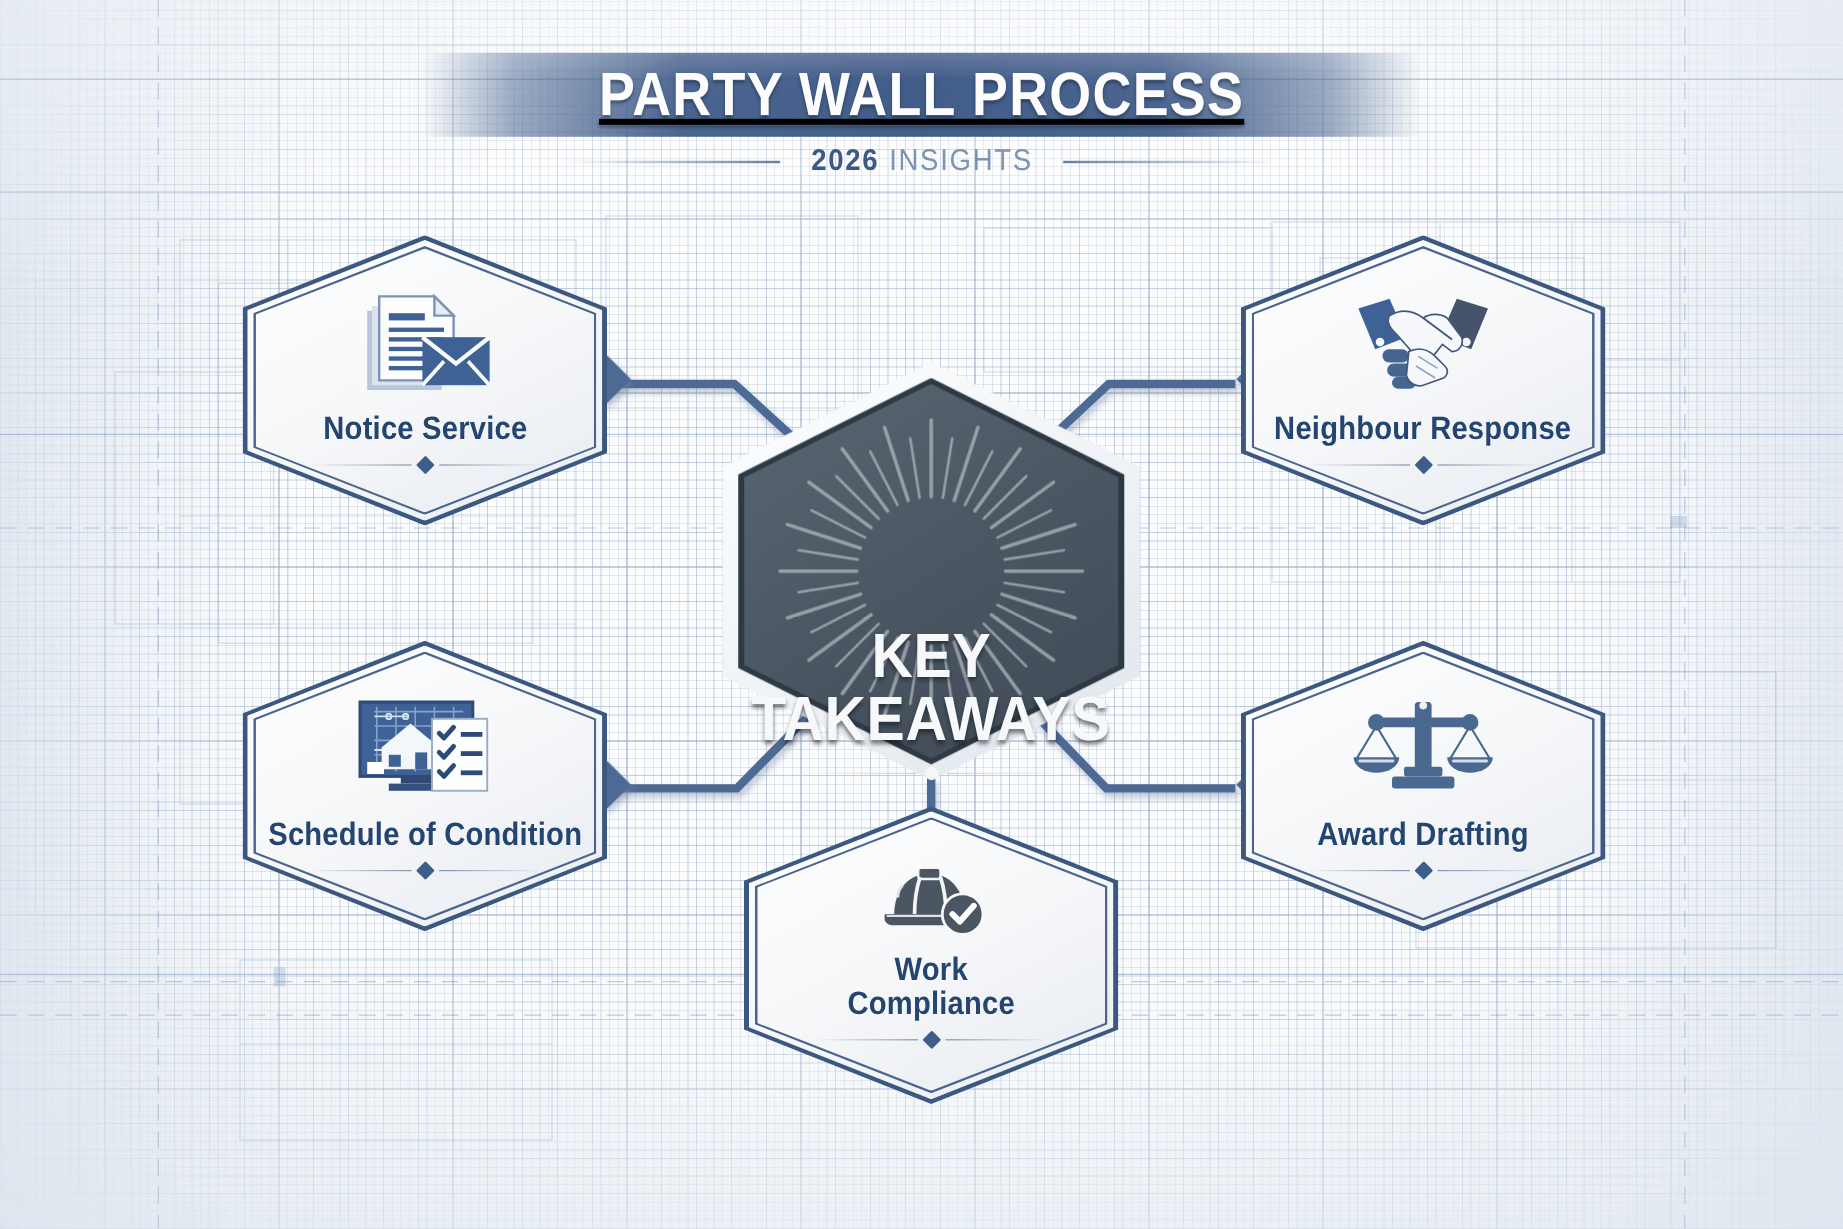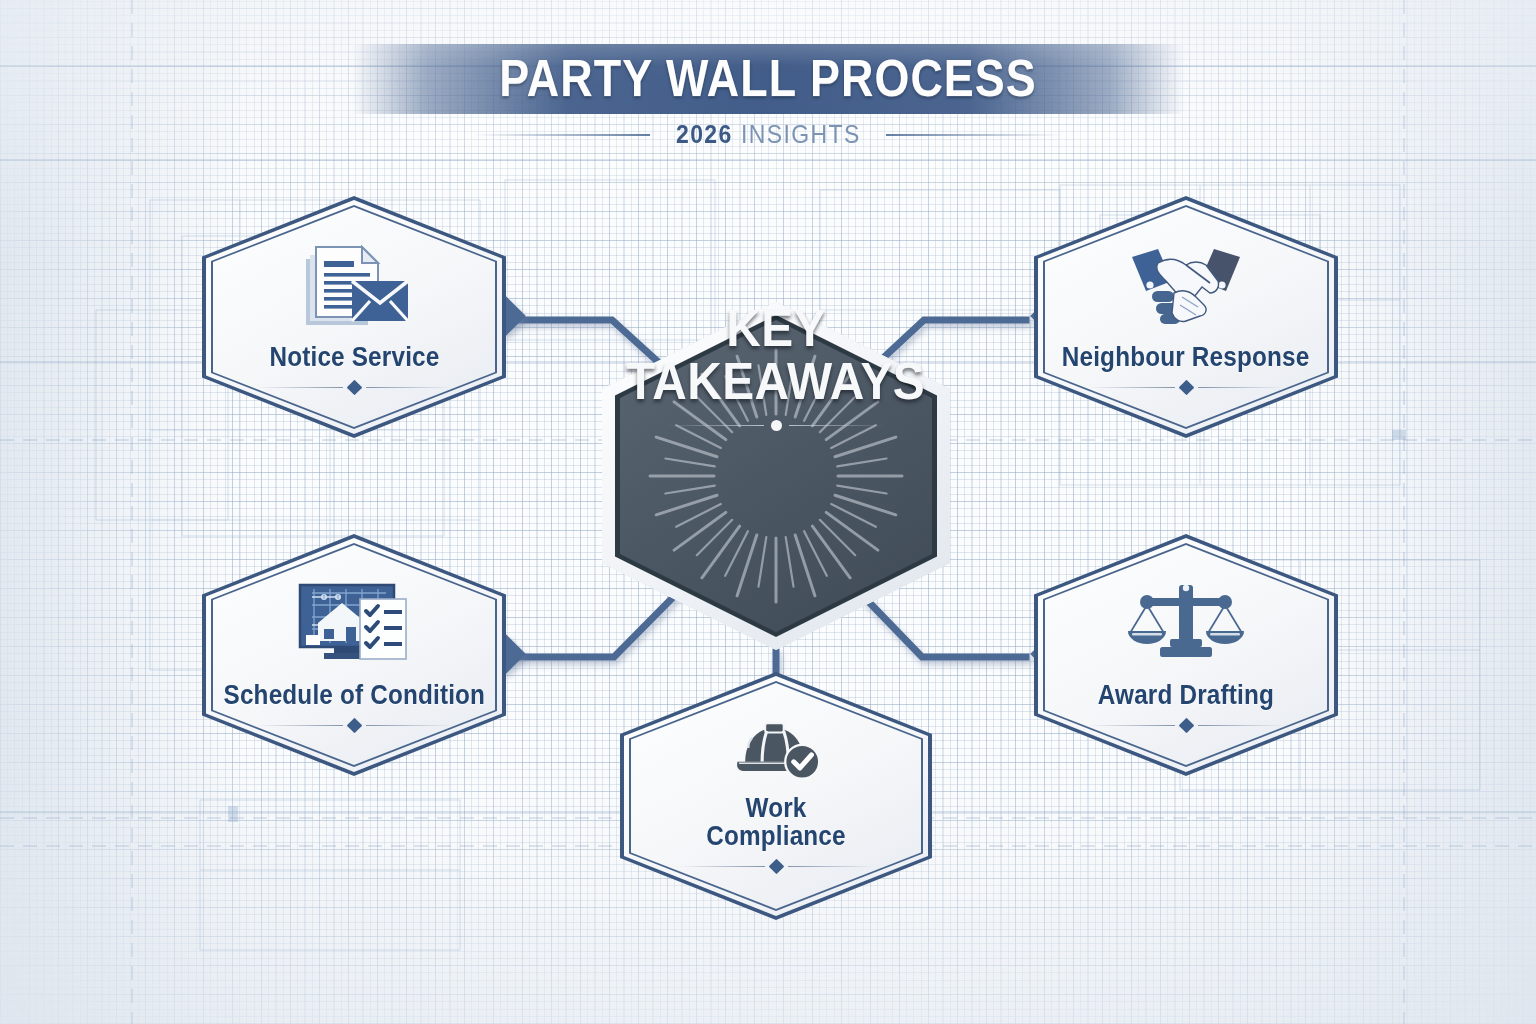--- a/index.html
+++ b/index.html
@@ -27,20 +27,21 @@
   #vignette {
     position:absolute; inset:0; pointer-events:none;
     background:radial-gradient(ellipse 78% 74% at 50% 48%, rgba(255,255,255,0) 55%, rgba(205,216,230,.40) 100%);
   }
 
   
   #header { position:absolute; left:0; top:44px; width:1536px; text-align:center; }
   #title-band {
     position:absolute; left:352px; top:0; width:832px; height:70px;
     background:linear-gradient(90deg, rgba(74,101,145,0) 0%, rgba(74,101,145,.55) 9%, rgba(69,96,140,.97) 26%, rgba(66,93,137,1) 50%, rgba(69,96,140,.97) 74%, rgba(74,101,145,.55) 91%, rgba(74,101,145,0) 100%);
+    text-decoration:underline;
   }
   #title-band::after{
     content:""; position:absolute; left:0; right:0; top:0; height:22px;
     background:linear-gradient(180deg, rgba(255,255,255,.16), rgba(255,255,255,0));
   }
   #title {
     position:relative; z-index:2;
     font-size:51px; line-height:70px; font-weight:bold;
     letter-spacing:1.2px; color:#fdfdfd;
     transform:scaleX(.88); transform-origin:center;
@@ -126,21 +127,21 @@
   }
   #center-face {
     position:absolute; inset:18px;
     -webkit-clip-path:polygon(50% 0%, 100% 25%, 100% 75%, 50% 100%, 0% 75%, 0% 25%);
     clip-path:polygon(50% 0%, 100% 25%, 100% 75%, 50% 100%, 0% 75%, 0% 25%);
     background:linear-gradient(148deg,#5a6672 0%, #4d5865 46%, #3f4a56 100%);
   }
   #center-rays { position:absolute; inset:18px; }
   #center-text {
     position:absolute; inset:0;
-    display:flex; flex-direction:column; align-items:center; justify-content:flex-start;
+    display:flex; flex-direction:column; align-items:center; justify-content:flex-end;
     z-index:4;
   }
   .center-line {
     font-size:52px; font-weight:bold; color:#f6f8fa;
     letter-spacing:.5px; transform:scaleX(.92); line-height:1.02;
     text-shadow:0 3px 4px rgba(15,22,30,.55);
   }
   #center-divider { display:flex; align-items:center; justify-content:center; margin-top:12px; }
   #center-divider .cd-line { width:98px; height:1px; background:linear-gradient(90deg, rgba(200,208,216,0), rgba(198,206,215,.9)); }
   #center-divider .cd-line.r { background:linear-gradient(90deg, rgba(198,206,215,.9), rgba(200,208,216,0)); }

